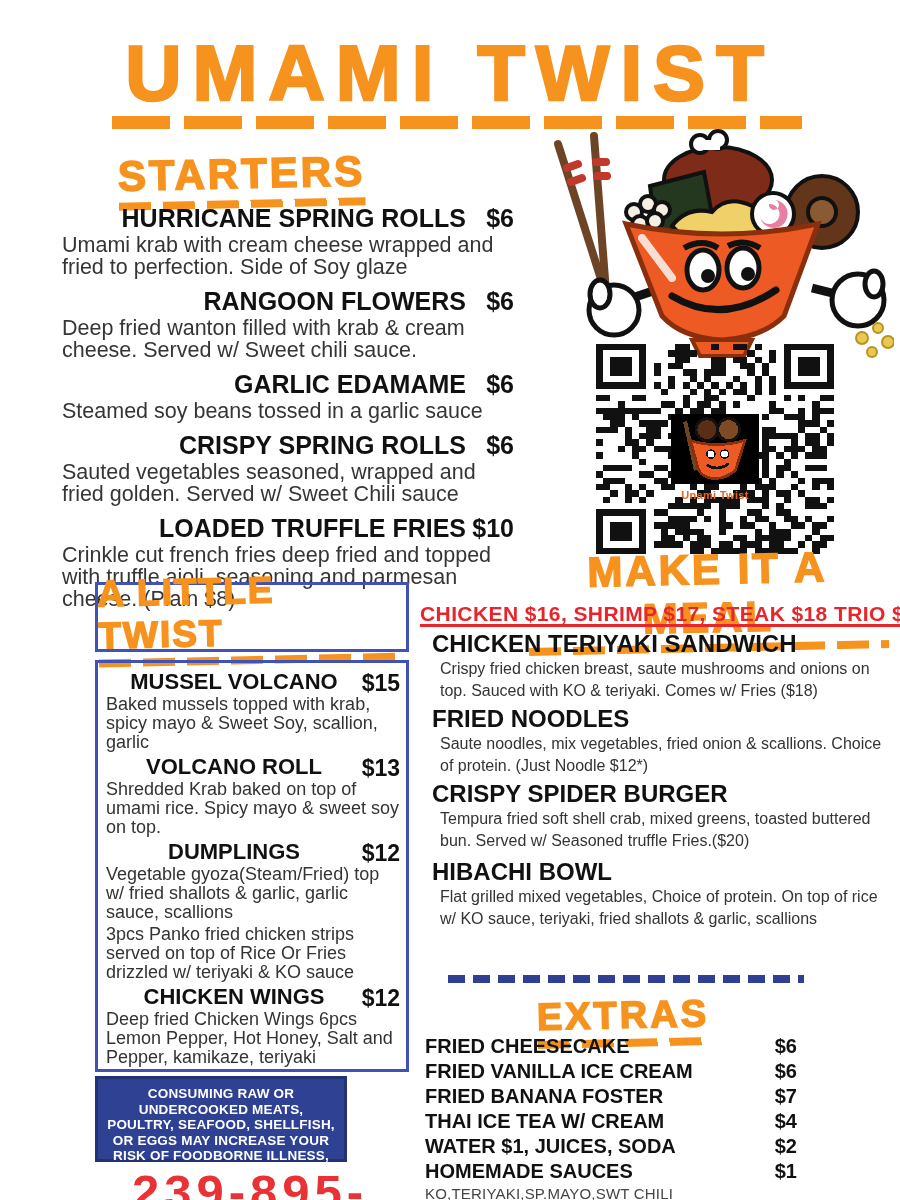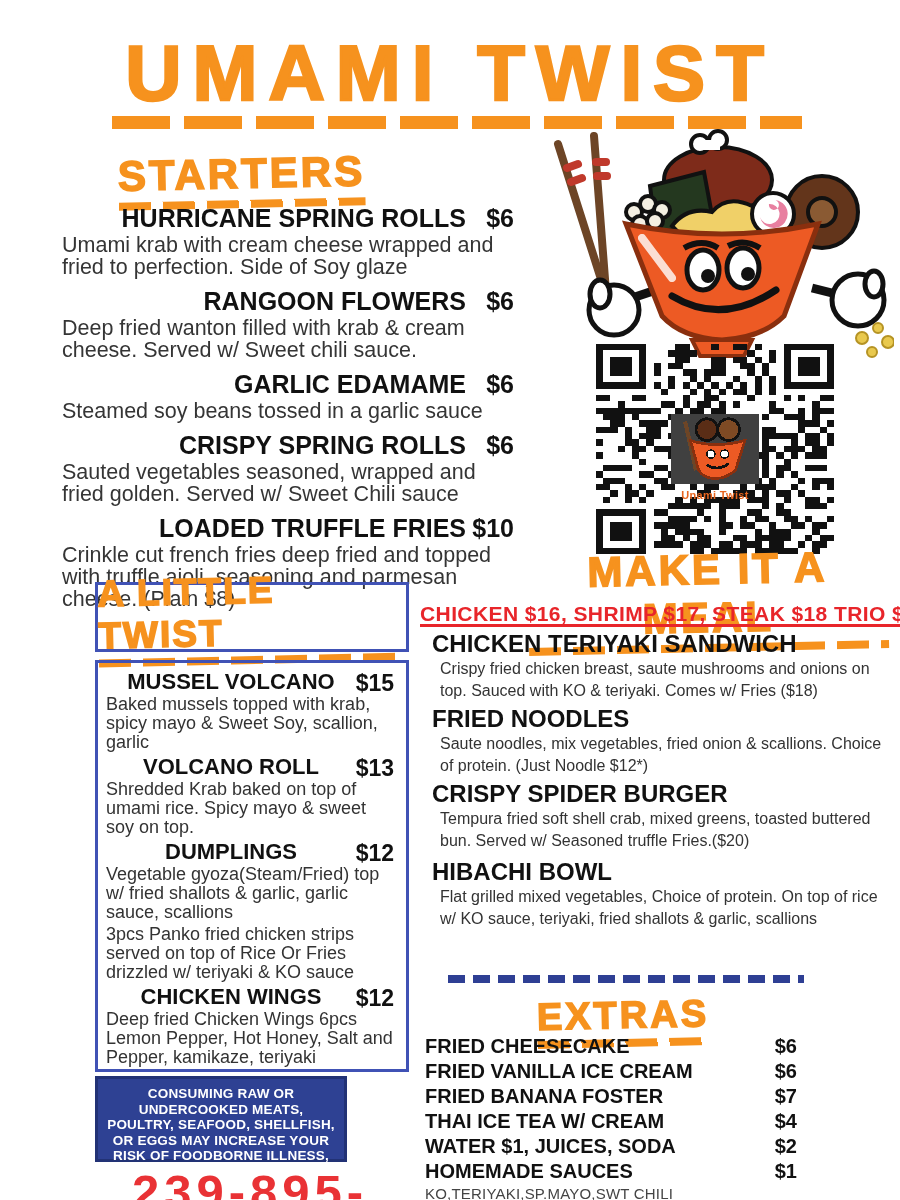--- a/index.html
+++ b/index.html
@@ -45,21 +45,21 @@
   .s-desc { font-size:21.5px; line-height:22px; color:#353535; margin-top:2px; }
 
   
   .twist-header-box {
     position:absolute; top:570px; left:95px; width:314px; height:70px;
     border:3px solid #4052B5; display:flex; align-items:center; justify-content:center;
   }
   .twist-header-box .brush { font-size:37px; letter-spacing:2px; }
   .twist-items-box {
     position:absolute; top:648px; left:95px; width:314px; height:412px;
-    border:3px solid #4052B5; padding:7px 10px 0 8px;
+    border:3px solid #4052B5; padding:7px 4px 0 8px;
   }
   .t-item { margin-bottom:3px; }
   .t-head { position:relative; text-align:center; font-size:22px; font-weight:700; line-height:24px; padding-right:40px; }
   .t-price { position:absolute; right:2px; top:1px; font-size:23px; font-weight:700; }
   .t-desc { font-size:18px; line-height:19px; color:#333; margin-top:1px; }
 
   
   .disclaimer-box {
     position:absolute; top:1064px; left:95px; width:252px; height:86px;
     background:#2E4193; border:3px solid #223275;
@@ -70,21 +70,21 @@
     position:absolute; top:1152px; left:70px; width:360px; text-align:center;
     color:#E93235; font-size:49px; font-weight:700; letter-spacing:5px;
   }
 
   
   .mascot { position:absolute; top:116px; left:522px; width:372px; height:232px; }
   .qr-wrap { position:absolute; top:332px; left:596px; width:238px; height:210px; }
   .qr-wrap svg { width:100%; height:100%; shape-rendering:crispEdges; }
   .qr-center {
     position:absolute; top:50%; left:50%; transform:translate(-50%,-50%);
-    width:88px; height:70px; background:#404040; text-align:center; padding-top:2px;
+    width:88px; height:70px; background:#000000; text-align:center; padding-top:2px;
   }
   .qr-center .qr-label { font-size:11px; font-weight:700; color:#E8651F; margin-top:1px; letter-spacing:0.3px; }
 
   .meal-heading { position:absolute; top:534px; left:528px; width:360px; text-align:center; }
   .meal-heading .brush { font-size:42px; }
   .protein-line {
     position:absolute; top:590px; left:420px; width:478px; text-align:center;
     color:#E8252A; font-weight:700; font-size:21px; letter-spacing:0.4px;
     text-decoration:underline; text-decoration-thickness:2.5px; text-underline-offset:3px;
     white-space:nowrap;

